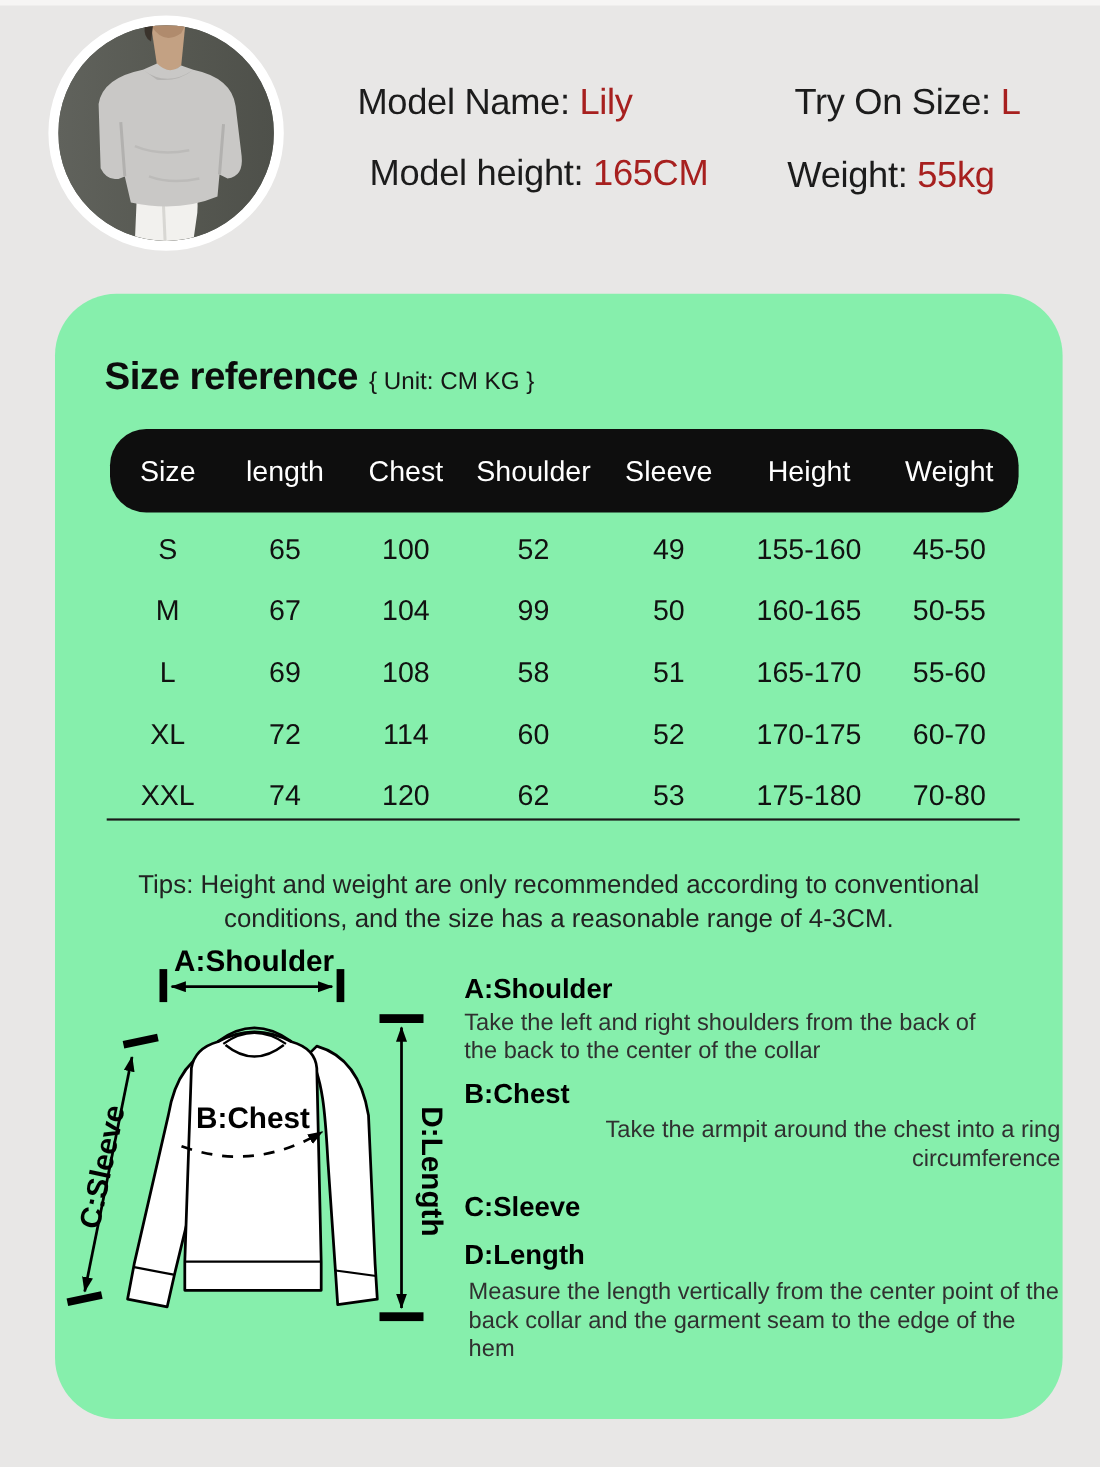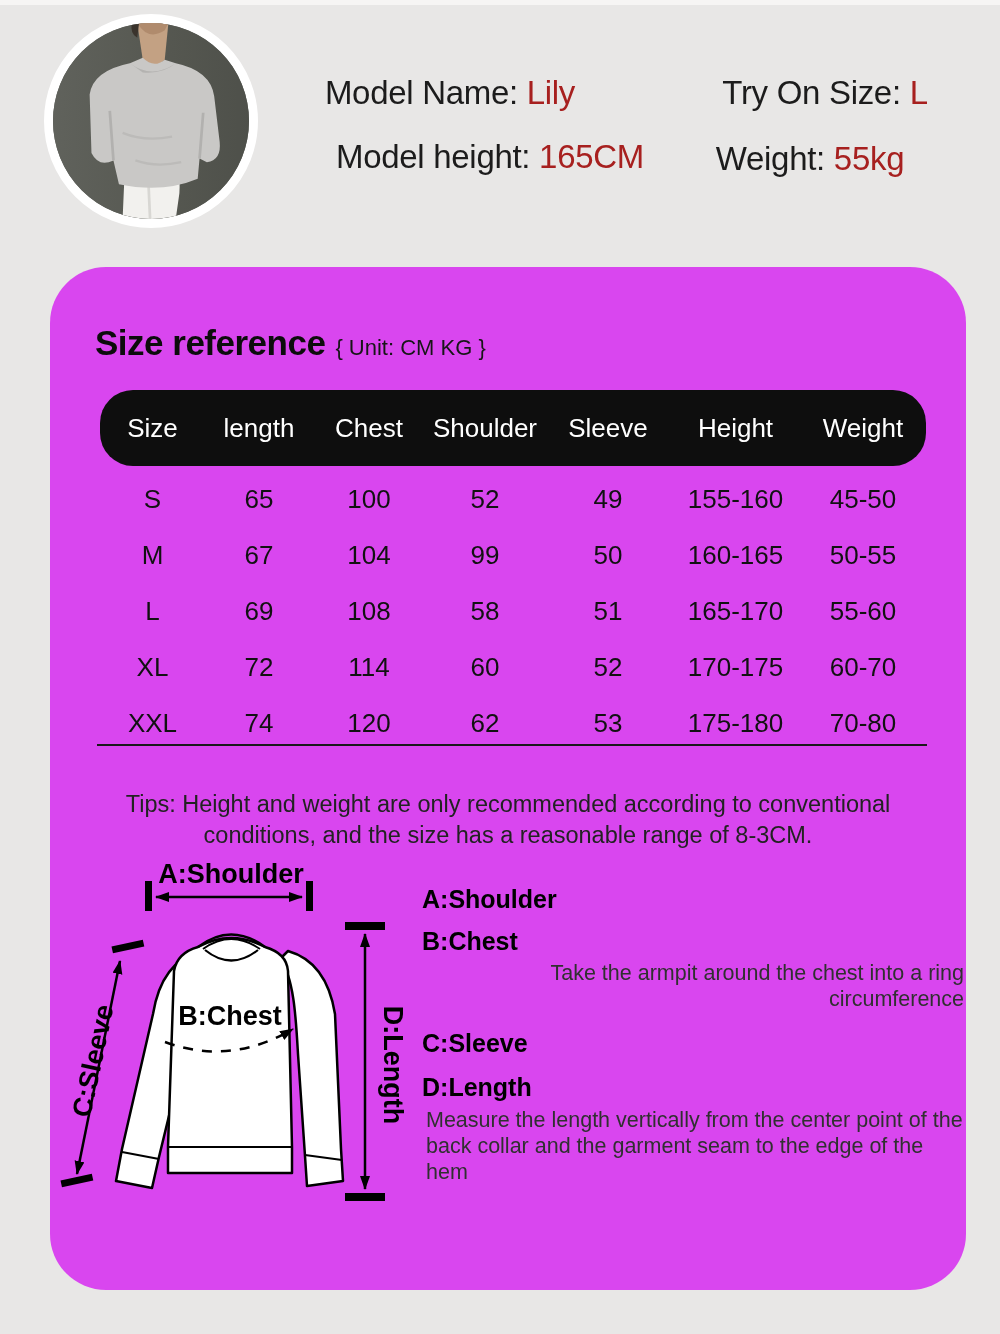--- a/index.html
+++ b/index.html
@@ -25,21 +25,21 @@
   .hline .val { color:var(--accent,#a7201f); }
   .hl-1 { left:280px; top:74px;  width:340px; }
   .hl-2 { left:690px; top:74px;  width:270px;text-align:center; }
   .hl-3 { left:272px; top:138px; width:436px; }
   .hl-4 { left:690px; top:140px; width:240px; }
 
   
   .card {
     position:absolute; left:50px; top:267px;
     width:916px; height:1023px;
-    background:#d946ef; border-radius:56px;
+    background:#86efac; border-radius:56px;
   }
   .card-title { position:absolute; left:45px; top:56px; font-size:35px; font-weight:bold; letter-spacing:-0.5px; color:#0c0c0c; }
   .card-title .unit { font-size:22px; font-weight:normal; letter-spacing:0; margin-left:10px; color:#161616; }
 
   .size-table { position:absolute; left:50px; top:123px; width:826px; }
   .trow { display:grid; grid-template-columns:105px 108px 112px 120px 126px 129px 126px; align-items:center; text-align:center; }
   .thead { background:#0e0e0e; border-radius:33px; height:76px; color:#fff; font-size:26px; }
   .tbody { padding-top:5px; }
   .tbody .trow { height:56px; font-size:26px; color:#111; }
 
@@ -158,21 +158,21 @@
         <div>175-180</div>
         <div>70-80</div>
       </div>
     </div>
   </div>
 
   <div class="divider"></div>
 
   <div class="tips">
     <div>Tips: Height and weight are only recommended according to conventional</div>
-    <div>conditions, and the size has a reasonable range of 8-3CM.</div>
+    <div>conditions, and the size has a reasonable range of 4-3CM.</div>
   </div>
 
   <svg class="guide-svg" viewBox="0 0 420 352">
     <defs>
       <marker id="ah" markerUnits="userSpaceOnUse" markerWidth="16" markerHeight="14" refX="13" refY="5" orient="auto-start-reverse">
         <path d="M0,0 L14,5 L0,10 Z" fill="#000"></path>
       </marker>
     </defs>
 
     <path d="M150,92 C122,100 108,124 103,155 L72,290 L66,322 L102,329 L109,298 L134,195 C138,160 144,118 158,100 Z" fill="#fff" stroke="#000" stroke-width="2.5" stroke-linejoin="round"></path>
@@ -201,20 +201,21 @@
 
     <rect x="295" y="63" width="40" height="8" fill="#000"></rect>
     <rect x="295" y="334" width="40" height="8" fill="#000"></rect>
     <line x1="315" y1="75" x2="315" y2="330" stroke="#000" stroke-width="2.5" marker-start="url(#ah)" marker-end="url(#ah)"></line>
     <text class="svg-label" x="338" y="202" text-anchor="middle" transform="rotate(90 334 202)">D:Length</text>
   </svg>
 
   <div class="measure-texts">
     <div class="mg-item mg-a">
       <h3>A:Shoulder</h3>
+      <p><span>Take the left and right shoulders from the back of</span><br><span>the back to the center of the collar</span></p>
     </div>
     <div class="mg-item mg-b">
       <h3>B:Chest</h3>
       <p>Take the armpit around the chest into a ring circumference</p>
     </div>
     <div class="mg-item mg-c">
       <h3>C:Sleeve</h3>
     </div>
     <div class="mg-item mg-d">
       <h3>D:Length</h3>

